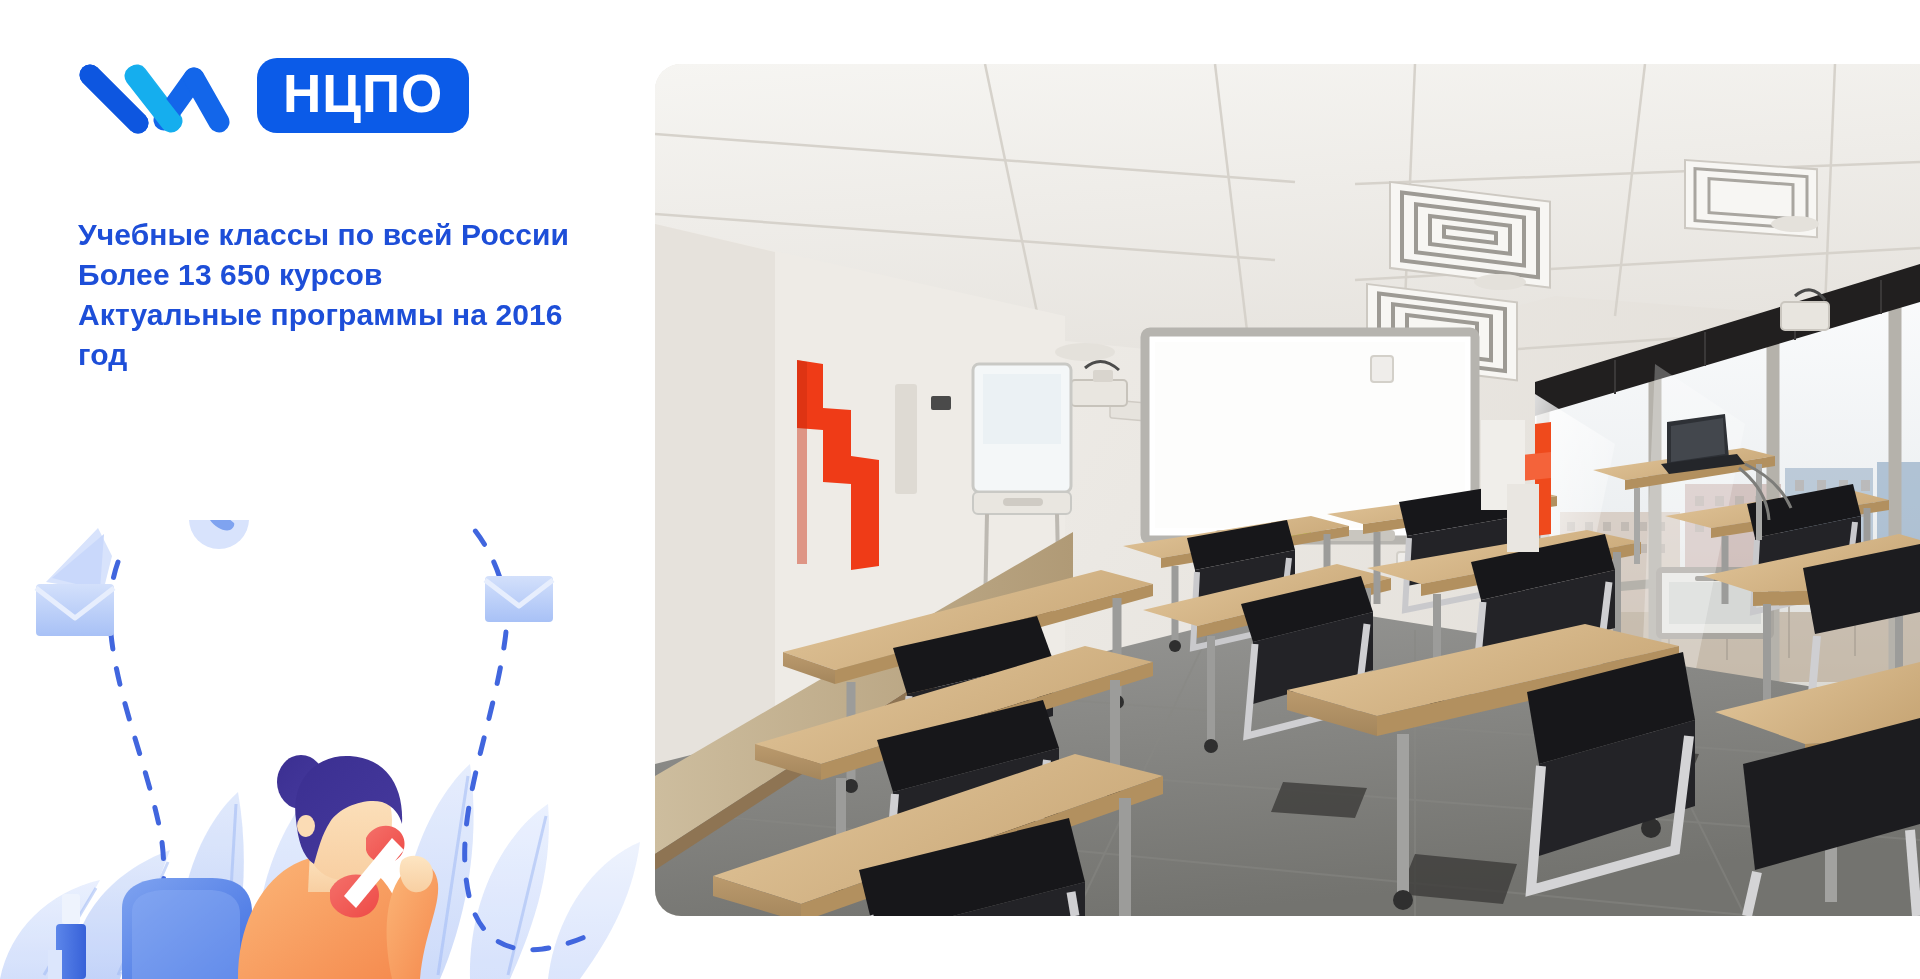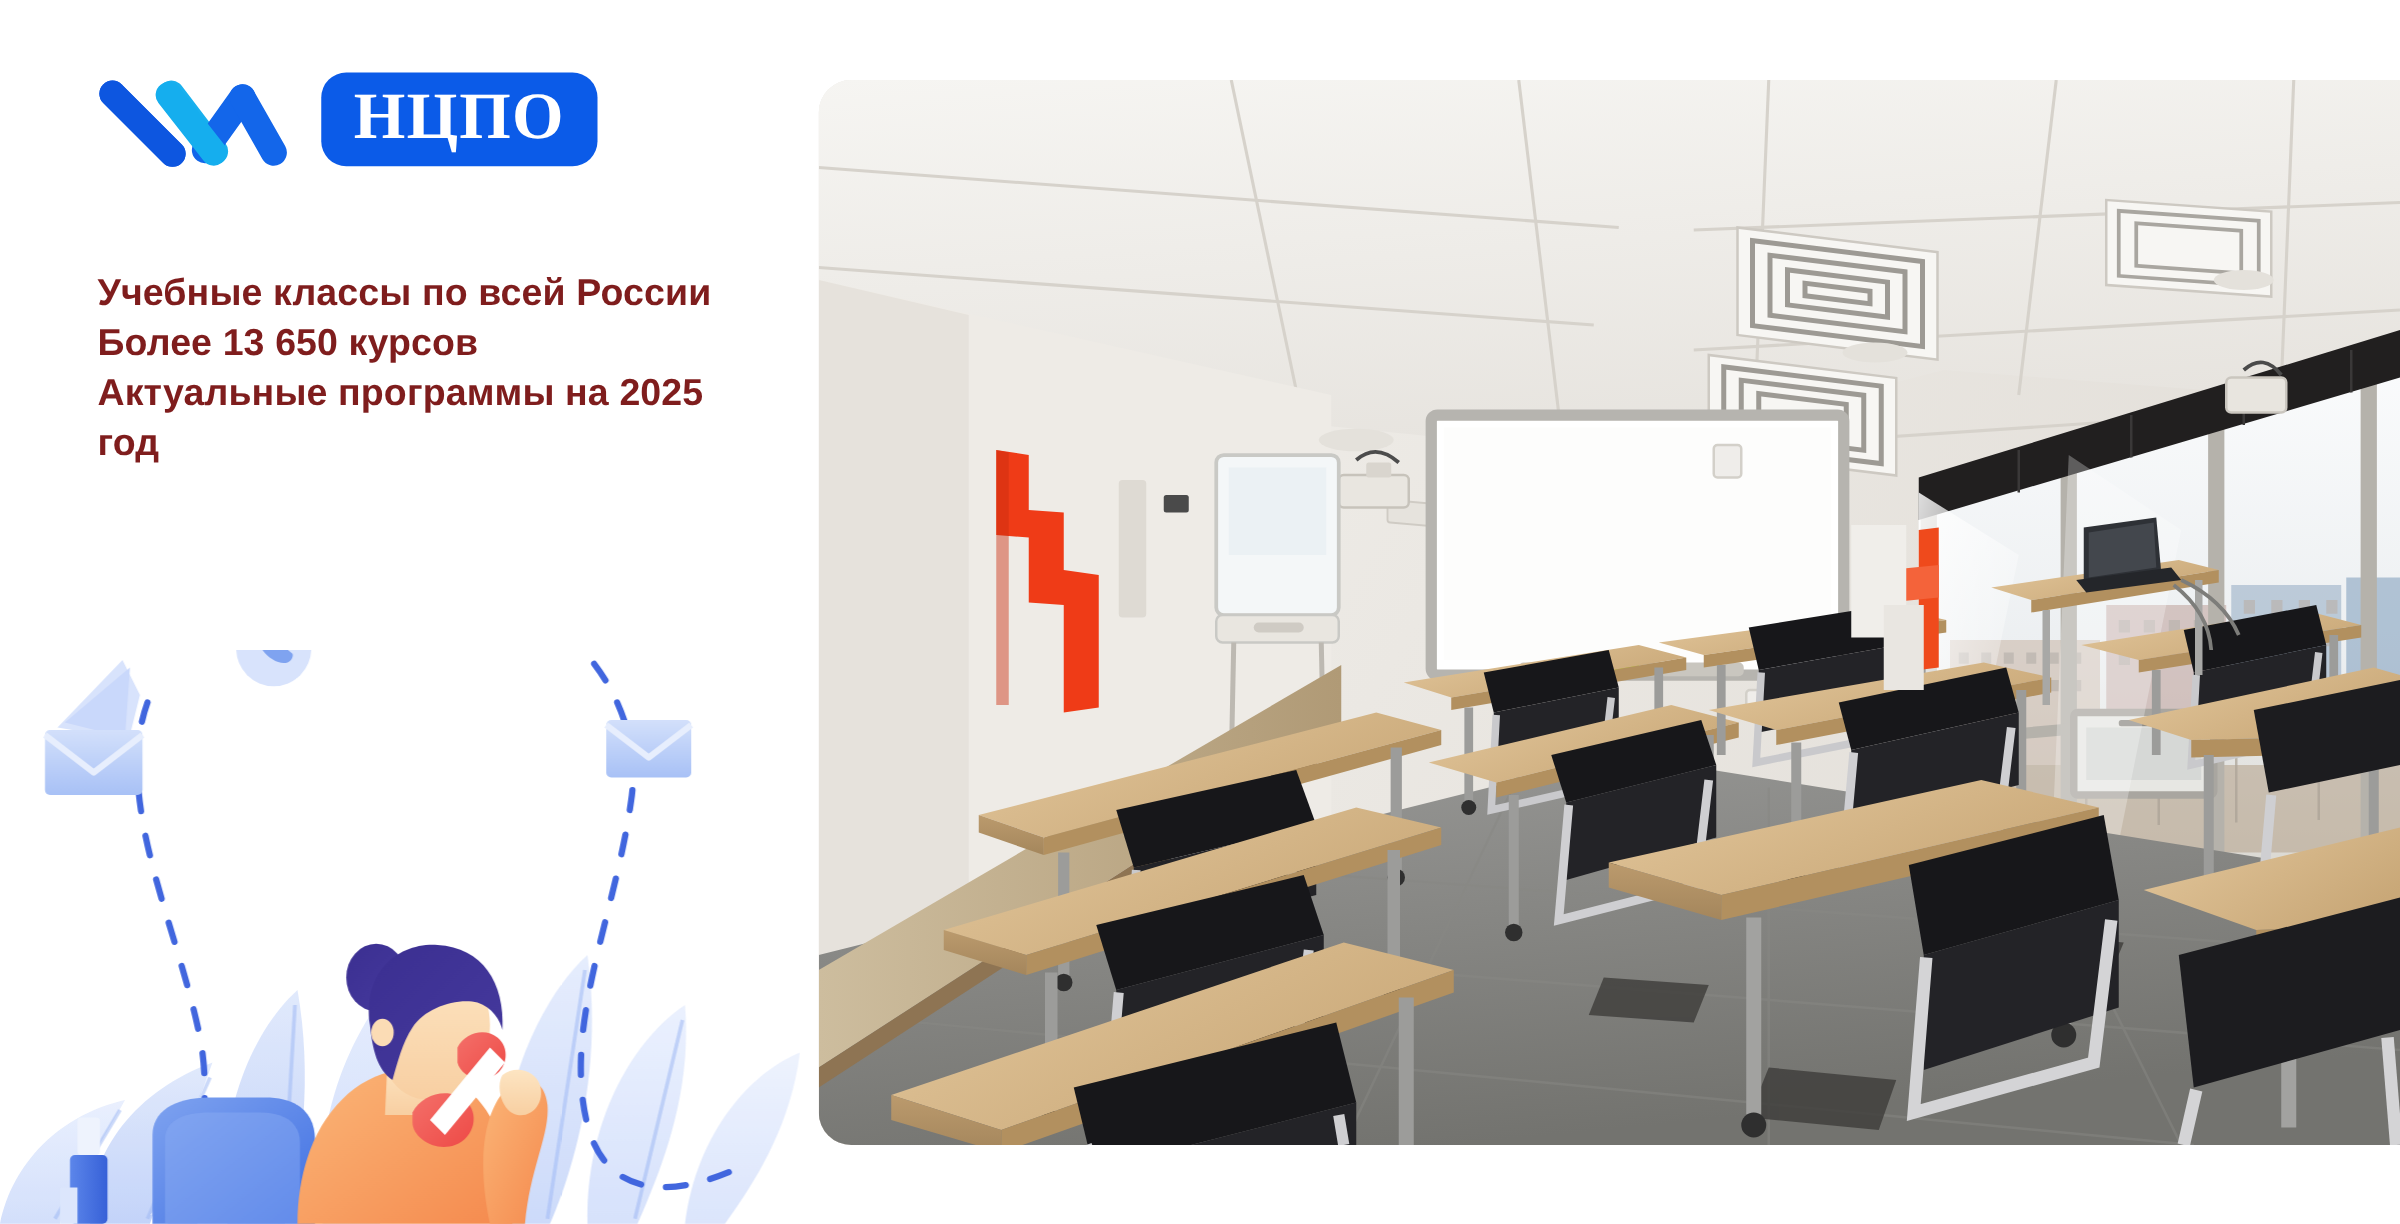--- a/index.html
+++ b/index.html
@@ -16,26 +16,26 @@
 
   .brand { position:absolute; left:76px; top:56px; display:flex; align-items:center; gap:26px; }
   .brand-mark { width:155px; height:78px; display:block; }
   .brand-badge {
     background:#0B5BE8; border-radius:20px;
     padding:9px 26px 13px 26px;
     display:flex; align-items:center; justify-content:center;
   }
   .brand-badge span {
     color:#fff; font-size:53px; font-weight:bold;
-    letter-spacing:1px; line-height:1; font-family:Liberation Serif, serif;
+    letter-spacing:1px; line-height:1; font-family:Liberation Sans, sans-serif;
   }
 
   .headlines { position:absolute; left:78px; top:215px; width:540px; }
   .headline {
-    color:#7f1d1d; font-size:30px; font-weight:bold;
+    color:#1d4ed8; font-size:30px; font-weight:bold;
     line-height:1.33; letter-spacing:0.1px;
   }
   .headline + .headline { }
 
   
   .illus { position:absolute; left:0; top:520px; width:660px; height:459px; }
   .illus svg { position:absolute; left:0; top:0; }
 
   
   .photo-card {
@@ -75,21 +75,21 @@
       </svg>
 
       <div class="brand-badge">
         <span>НЦПО</span>
       </div>
     </div>
 
     <div class="headlines">
       <div class="headline">Учебные классы по всей России</div>
       <div class="headline">Более 13 650 курсов</div>
-      <div class="headline">Актуальные программы на 2025 год</div>
+      <div class="headline">Актуальные программы на 2016 год</div>
     </div>
 
     <div class="illus">
       <svg width="660" height="459" viewBox="0 0 660 459">
         <defs>
           <linearGradient id="leafG" x1="0" y1="0" x2="0" y2="1">
             <stop offset="0" stop-color="#DCE6FC"></stop>
             <stop offset="1" stop-color="#B9CCF8"></stop>
           </linearGradient>
           <linearGradient id="shirtG" x1="0" y1="0" x2="1" y2="1">

